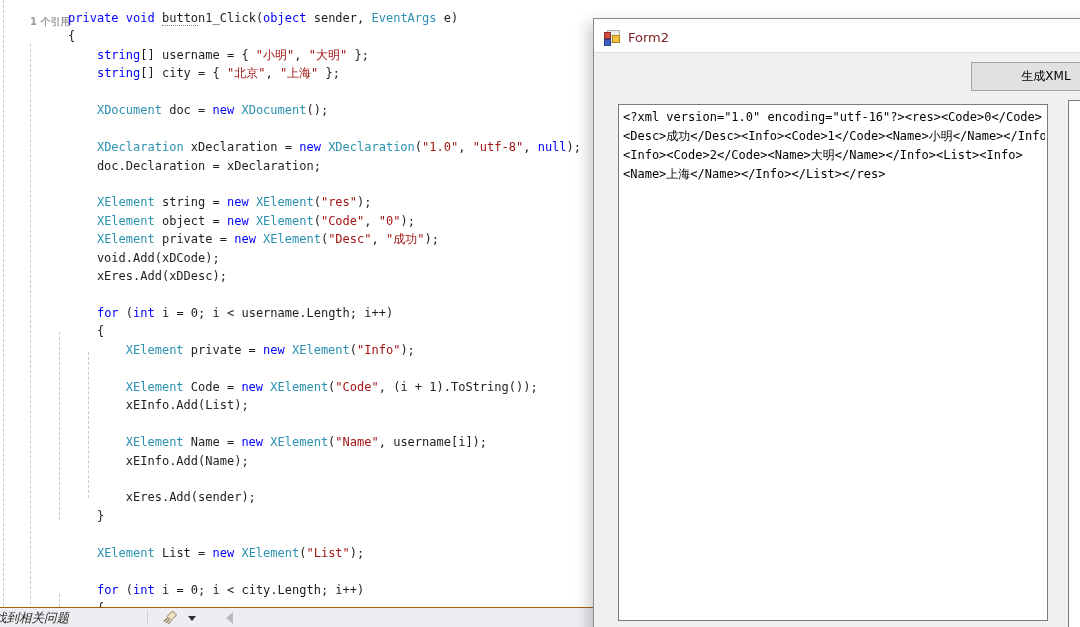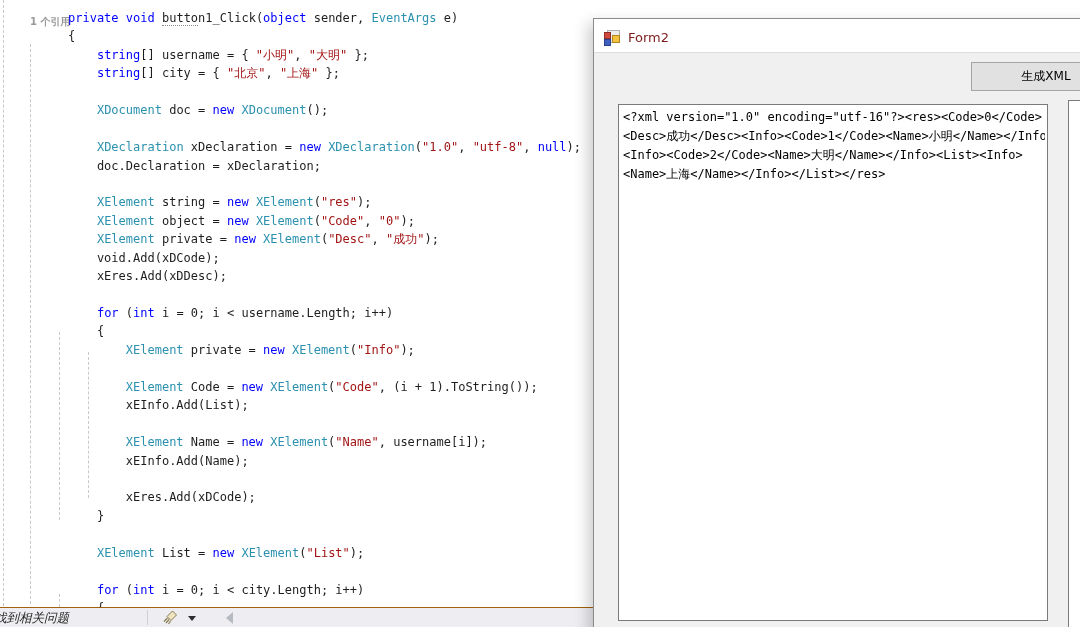--- a/index.html
+++ b/index.html
@@ -105,21 +105,21 @@
       <div class="code-line"><span class="tk-p">    </span><span class="tk-k">for</span><span class="tk-p"> (</span><span class="tk-k">int</span><span class="tk-p"> i = 0; i &lt; username.Length; i++)</span></div>
       <div class="code-line"><span class="tk-p">    {</span></div>
       <div class="code-line"><span class="tk-p">        </span><span class="tk-t">XElement</span><span class="tk-p"> private = </span><span class="tk-k">new</span><span class="tk-p"> </span><span class="tk-t">XElement</span><span class="tk-p">(</span><span class="tk-s">"Info"</span><span class="tk-p">);</span></div>
       <div class="code-line">&nbsp;</div>
       <div class="code-line"><span class="tk-p">        </span><span class="tk-t">XElement</span><span class="tk-p"> Code = </span><span class="tk-k">new</span><span class="tk-p"> </span><span class="tk-t">XElement</span><span class="tk-p">(</span><span class="tk-s">"Code"</span><span class="tk-p">, (i + 1).ToString());</span></div>
       <div class="code-line"><span class="tk-p">        xEInfo.Add(List);</span></div>
       <div class="code-line">&nbsp;</div>
       <div class="code-line"><span class="tk-p">        </span><span class="tk-t">XElement</span><span class="tk-p"> Name = </span><span class="tk-k">new</span><span class="tk-p"> </span><span class="tk-t">XElement</span><span class="tk-p">(</span><span class="tk-s">"Name"</span><span class="tk-p">, username[i]);</span></div>
       <div class="code-line"><span class="tk-p">        xEInfo.Add(Name);</span></div>
       <div class="code-line">&nbsp;</div>
-      <div class="code-line"><span class="tk-p">        xEres.Add(xDCode);</span></div>
+      <div class="code-line"><span class="tk-p">        xEres.Add(sender);</span></div>
       <div class="code-line"><span class="tk-p">    }</span></div>
       <div class="code-line">&nbsp;</div>
       <div class="code-line"><span class="tk-p">    </span><span class="tk-t">XElement</span><span class="tk-p"> List = </span><span class="tk-k">new</span><span class="tk-p"> </span><span class="tk-t">XElement</span><span class="tk-p">(</span><span class="tk-s">"List"</span><span class="tk-p">);</span></div>
       <div class="code-line">&nbsp;</div>
       <div class="code-line"><span class="tk-p">    </span><span class="tk-k">for</span><span class="tk-p"> (</span><span class="tk-k">int</span><span class="tk-p"> i = 0; i &lt; city.Length; i++)</span></div>
       <div class="code-line"><span class="tk-p">    {</span></div>
     </div>
 </div>
 
 <div id="statusbar">

